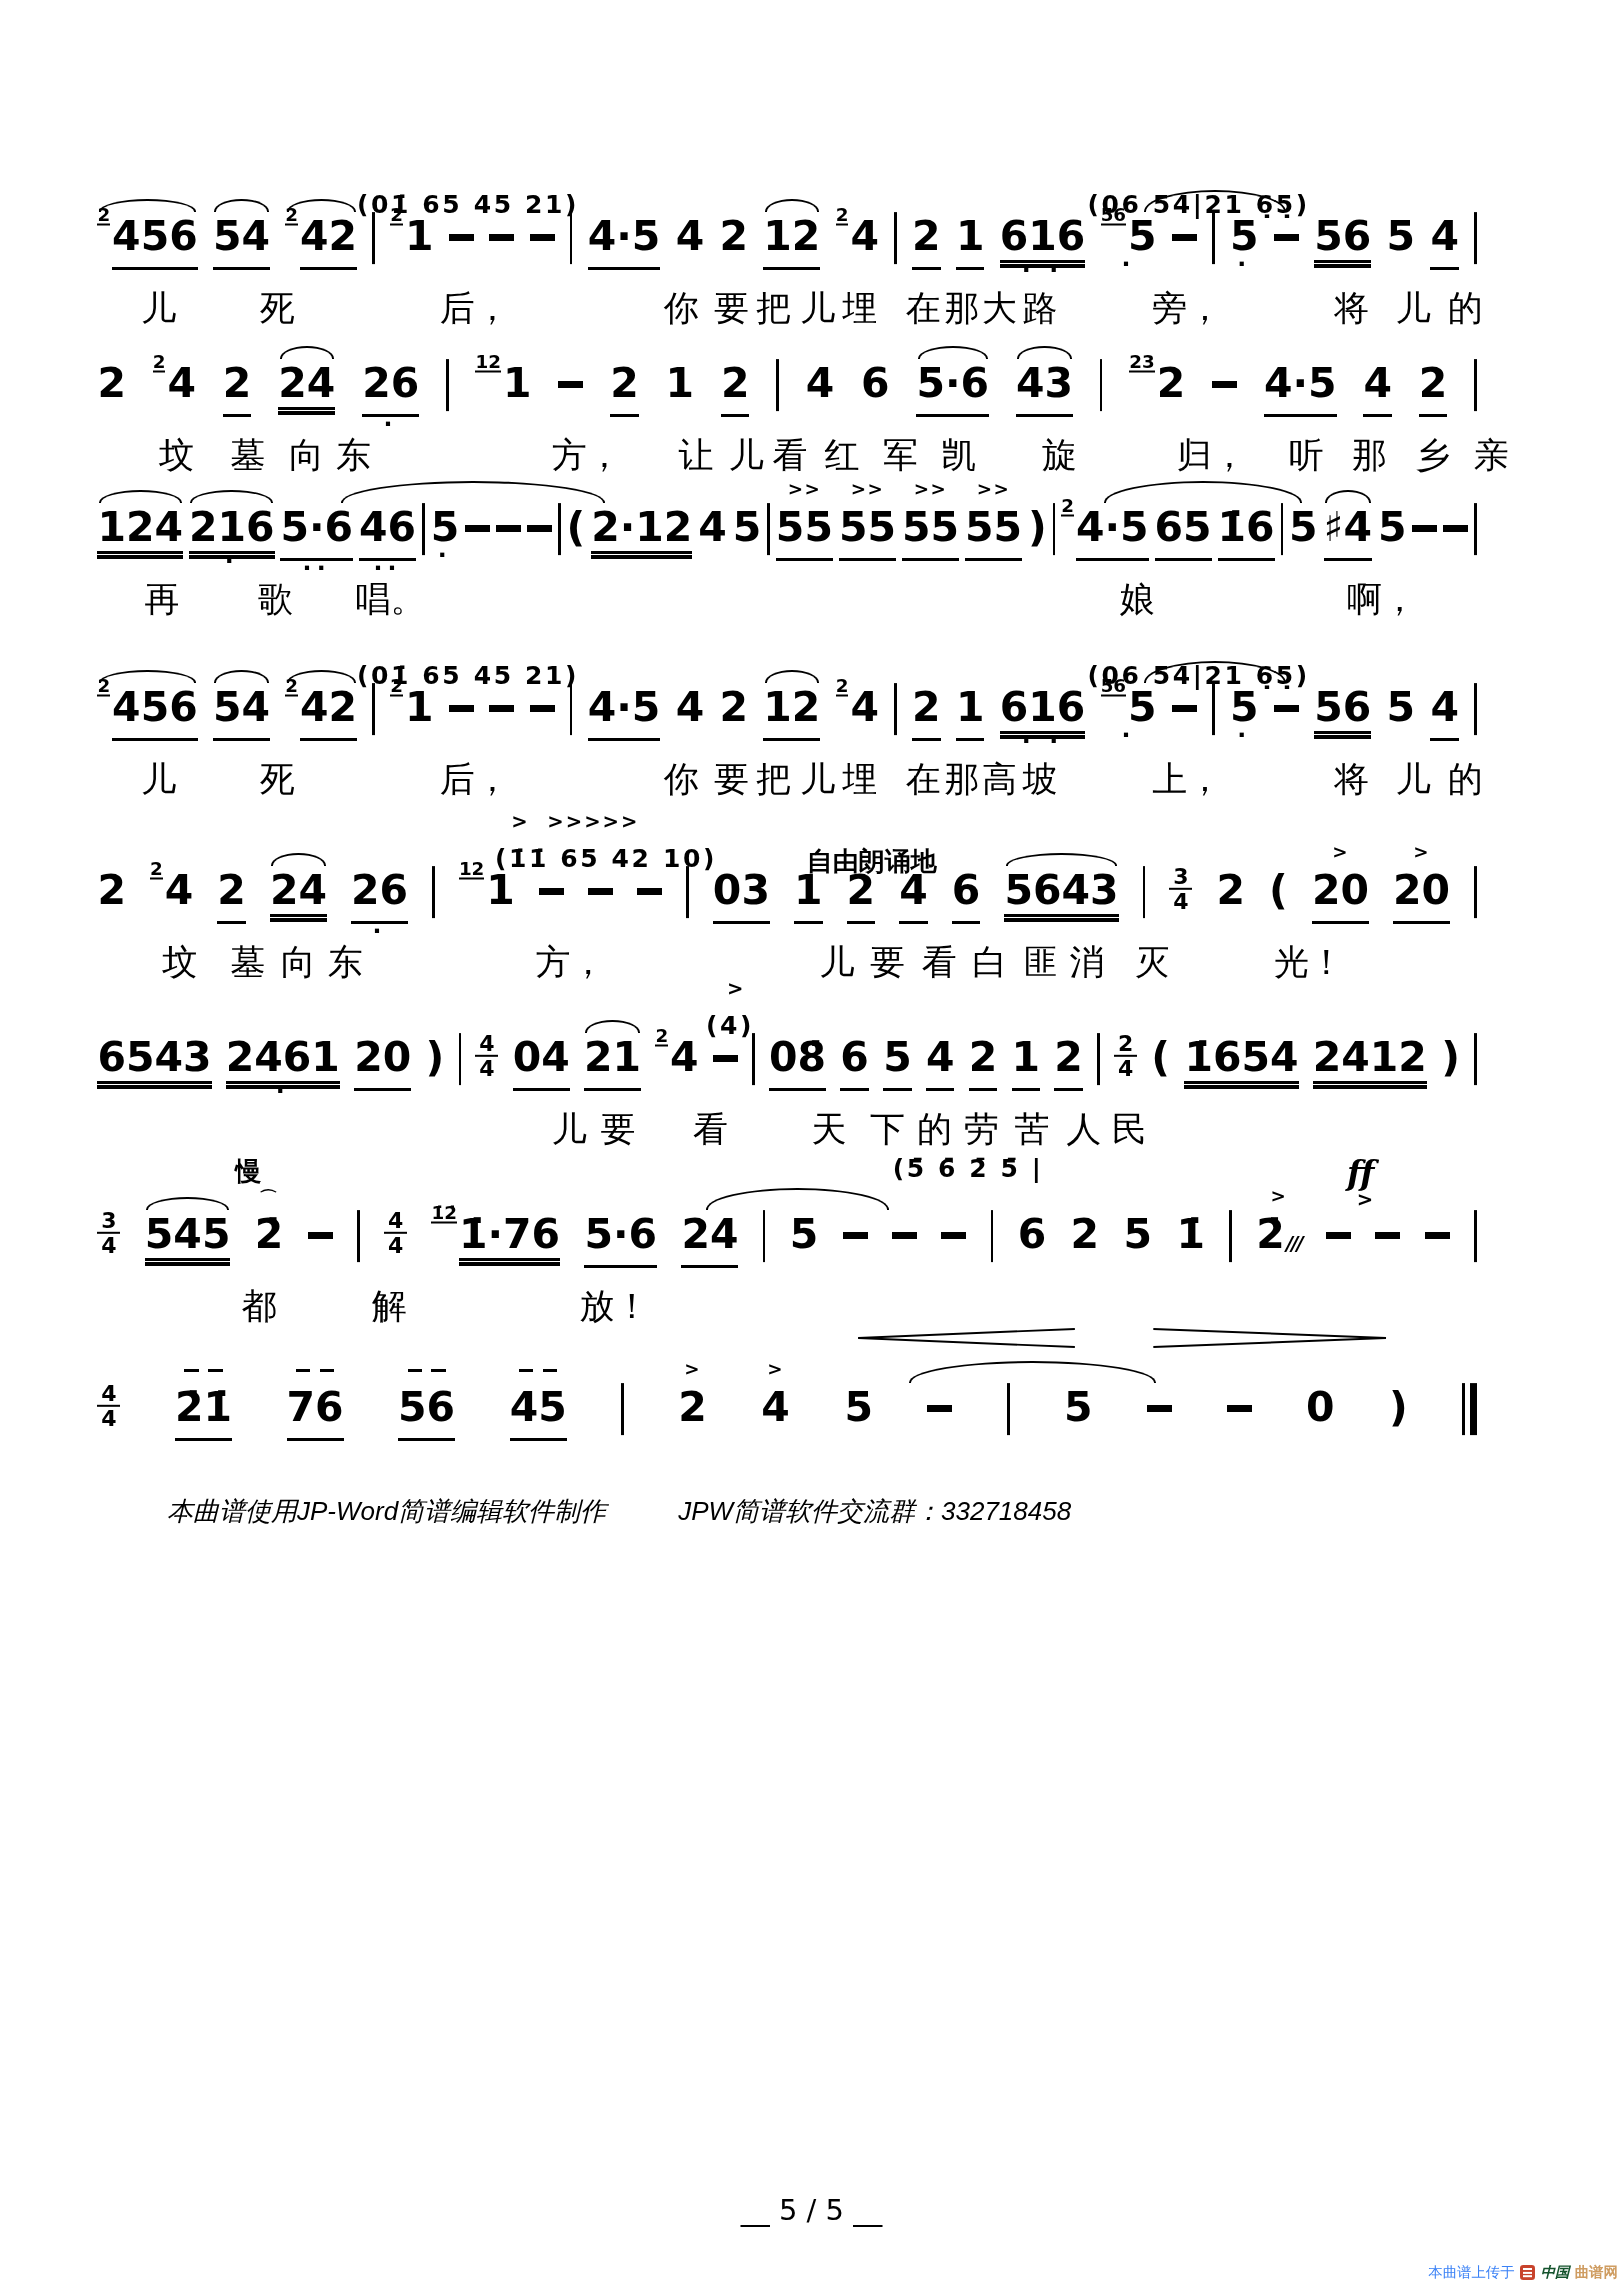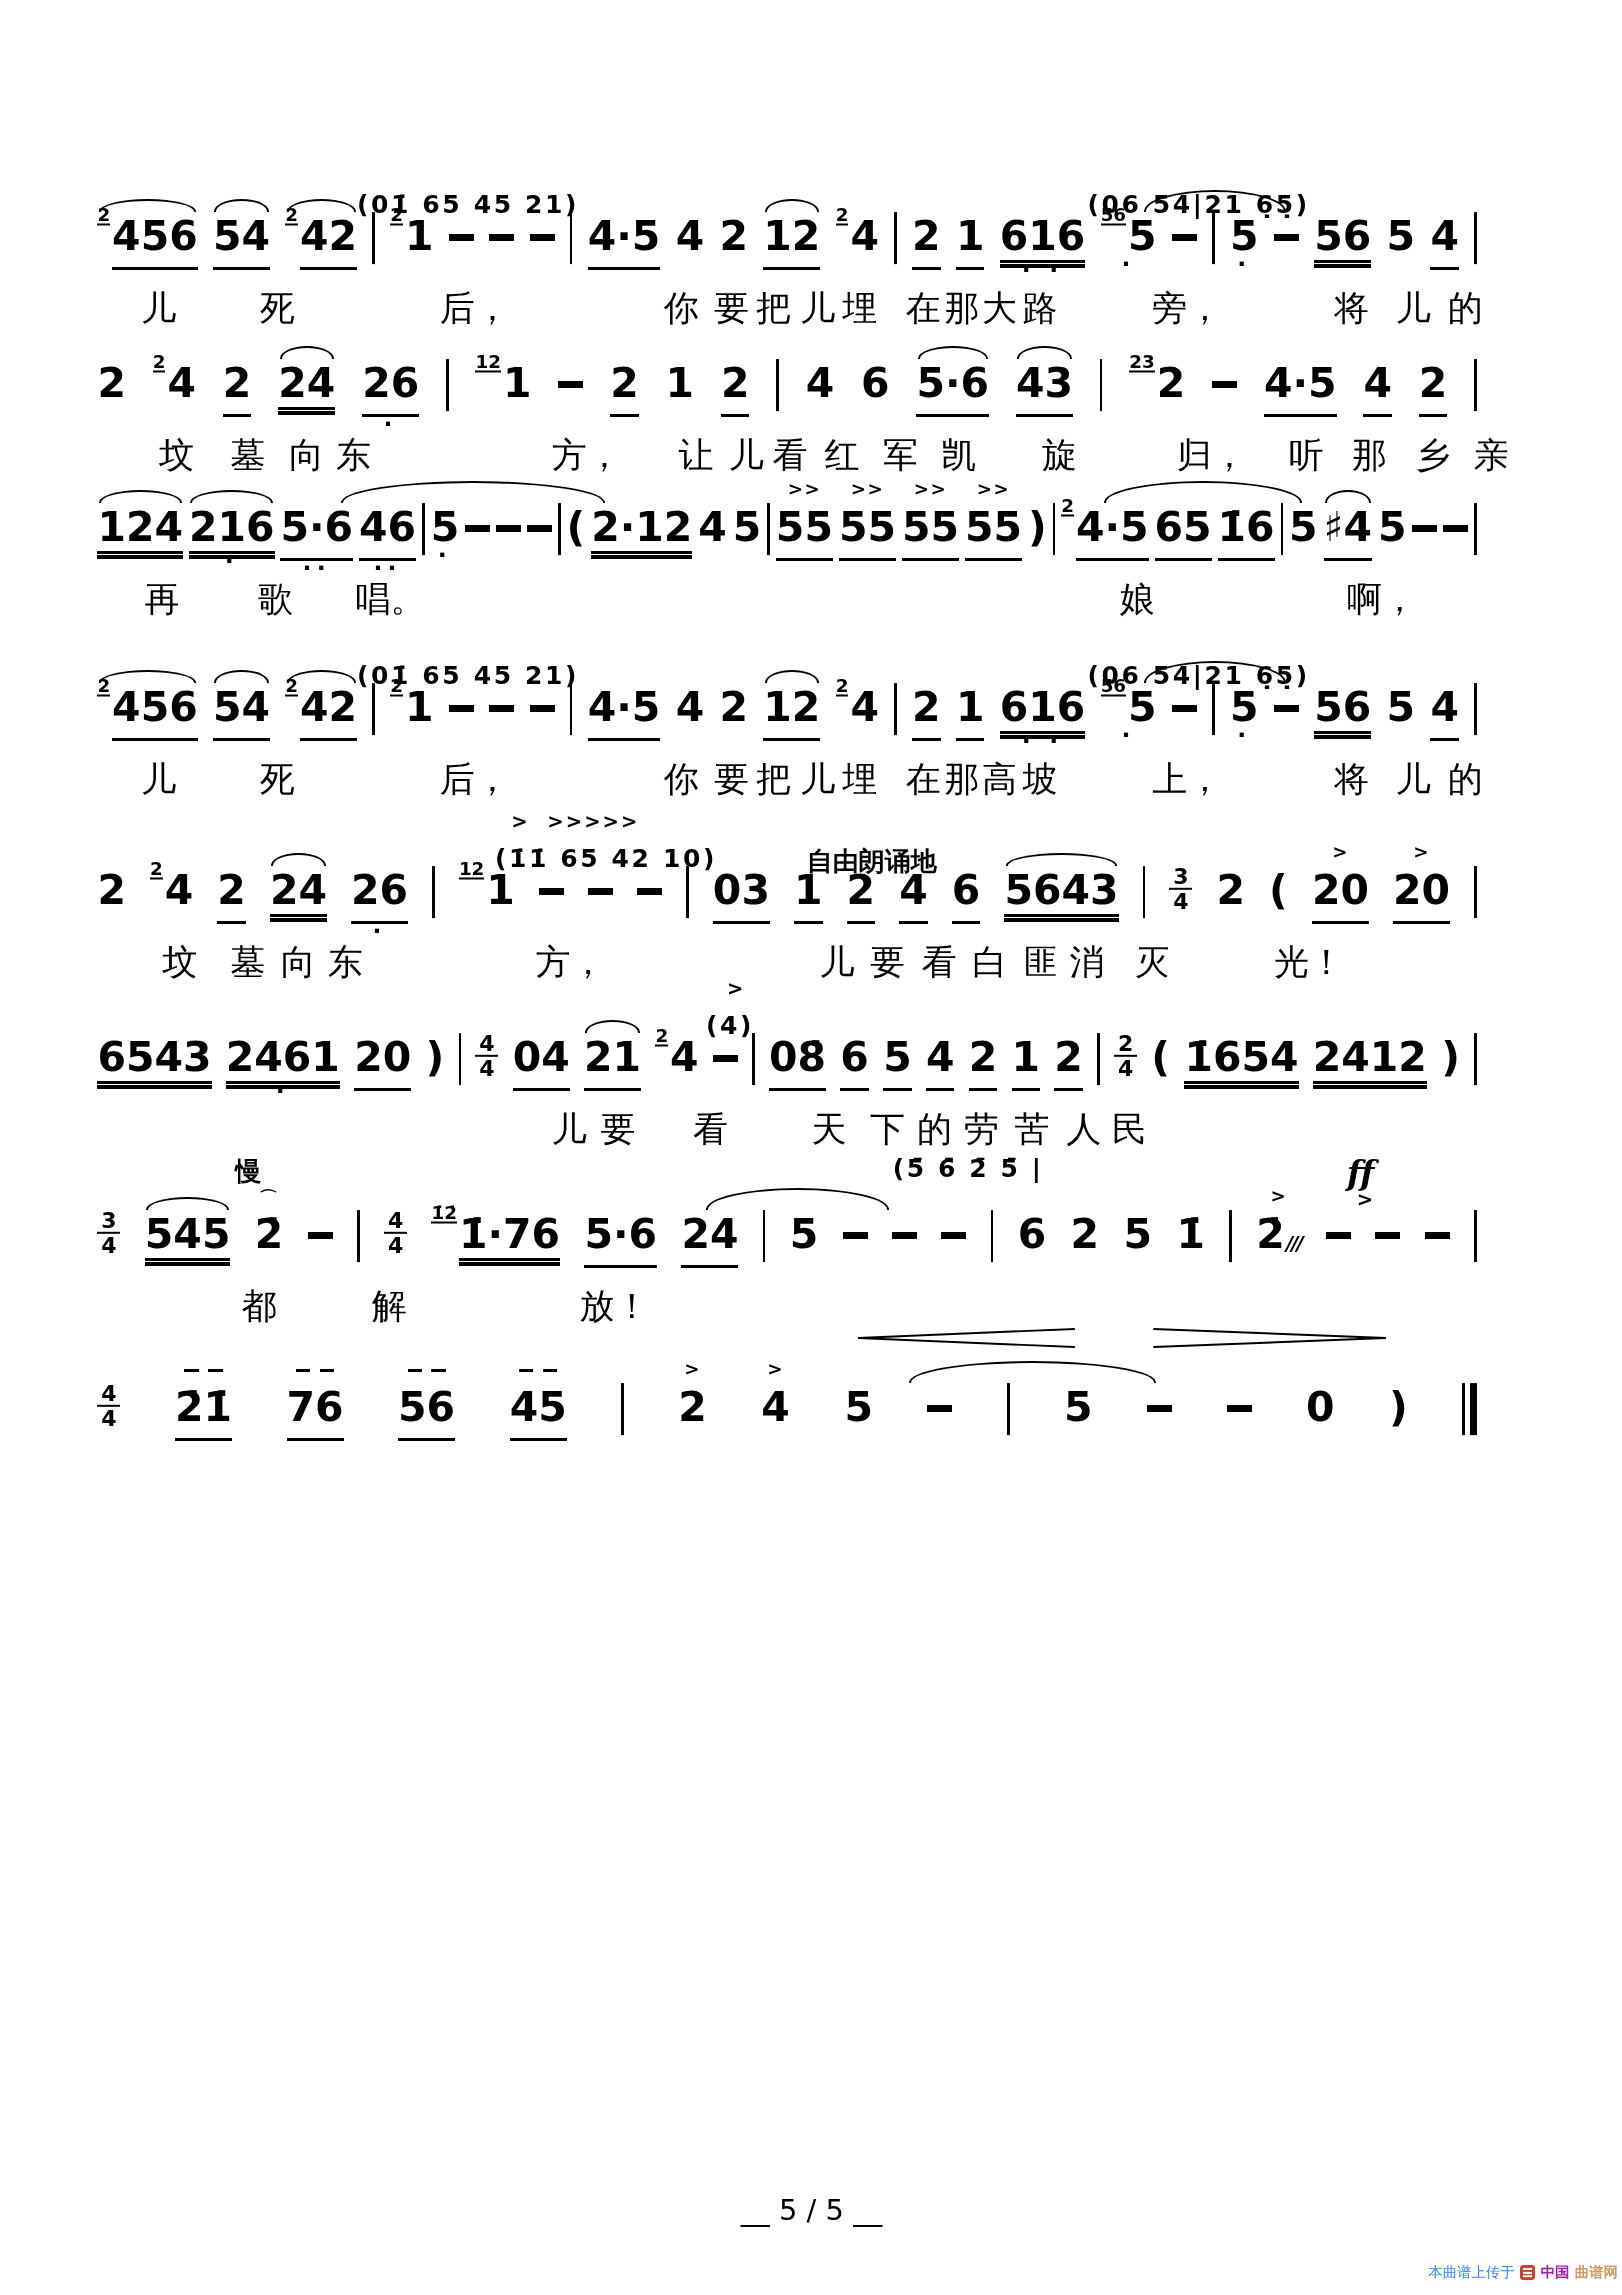--- a/index.html
+++ b/index.html
@@ -49,21 +49,21 @@
   
   .credits{position:absolute;left:167px;top:1491px;font-family:"Liberation Sans",sans-serif;
            font-style:italic;font-size:26px;line-height:1.6;}
   .credits .gap2{margin-left:72px;}
   .pagenum{position:absolute;left:50%;transform:translateX(-50%);top:2193px;font-size:29px;}
   .wm{position:absolute;right:5.2px;top:2263px;display:flex;align-items:center;gap:5.2px;font-size:14.4px;}
   .wm-prefix{color:#3b82f6;}
   .wm-logo{width:15.7px;height:15.7px;border-radius:3.3px;background:#c8432c;display:inline-block;position:relative;}
   .wm-logo::before{content:"";position:absolute;left:3.3px;top:3.3px;right:3.3px;height:2px;background:#fff;
                    box-shadow:0 3.9px 0 #fff,0 7.2px 0 #fff;}
-  .wm-cn{color:#a21caf;font-weight:bold;}
+  .wm-cn{color:#14532d;font-weight:bold;font-style:italic;}
   .wm-suffix{color:#cf9d62;font-weight:bold;}
 </style>
 </head>
 <body>
 
 <div id="page">
   <div id="score">
       <div class="system" style="top: 156px;">
         <div class="ann">
           <div class="at cue" style="left: 22%; top: 34px;">(01̇ 65 45 21)</div>
@@ -1122,20 +1122,21 @@
           </span>
           <span class="tok barwrap">
             <span class="bar"></span>
             <span class="bar thick"></span>
           </span>
         </div>
       </div>
     </div>
 
   <div class="credits">
+    <div class="cl"><span>本曲谱使用JP-Word简谱编辑软件制作</span><span class="gap2">JPW简谱软件交流群：332718458</span></div>
   </div>
 
   <div class="pagenum">__ 5 / 5 __</div>
 
   <div class="wm">
     <span class="wm-prefix">本曲谱上传于</span>
     <span class="wm-logo"></span>
     <span class="wm-cn">中国</span>
     <span class="wm-suffix">曲谱网</span>
   </div>

